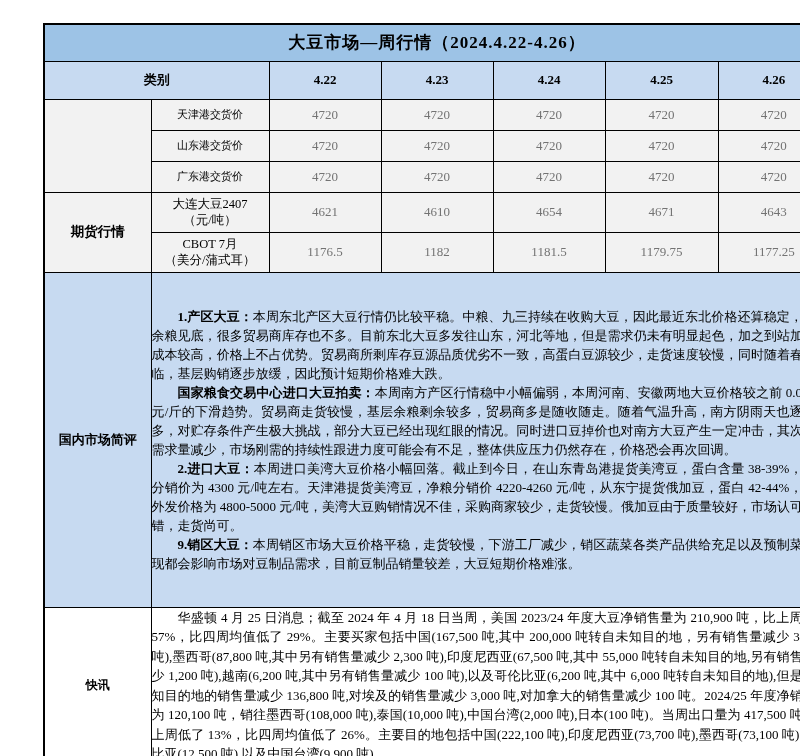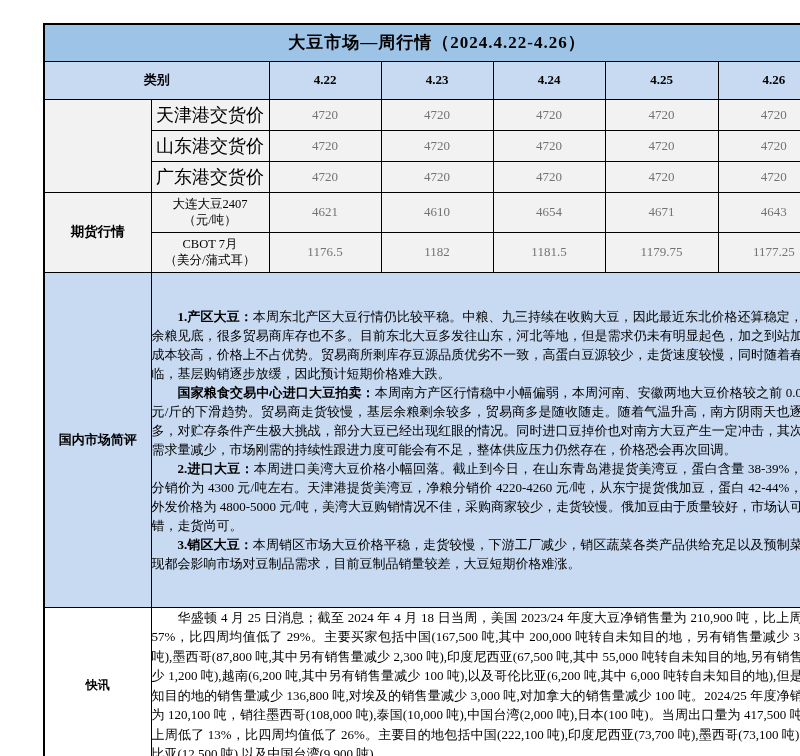--- a/index.html
+++ b/index.html
@@ -21,21 +21,21 @@
   td.title-cell{
     background:#9dc3e6;font-weight:bold;font-size:17px;
     text-align:center;letter-spacing:1px;
   }
   
   td.head-cell{
     background:#c7daf1;font-weight:bold;font-size:13px;text-align:center;margin-left:32px;
   }
   
   td.data-cell{background:#f2f2f2;font-size:13px;text-align:center;color:#737373;}
-  td.sublabel-cell{background:#f2f2f2;font-size:18px;text-align:center;}
+  td.sublabel-cell{background:#f2f2f2;font-size:11px;text-align:center;}
   td.sublabel-2line{font-size:12.5px;line-height:16px;padding:2px 0;}
   td.group-cell{background:#f2f2f2;font-weight:bold;font-size:13.5px;text-align:center;}
   td.empty-cell{background:#f2f2f2;}
   
   td.review-label{background:#c7daf1;font-weight:bold;font-size:13px;text-align:center;}
   td.review-text{background:#c7daf1;padding:8px 9px 8px 7px;}
   td.review-text p{
     margin:0;text-indent:2em;font-size:13px;line-height:19px;
     text-align:justify;
   }
@@ -126,21 +126,21 @@
       <td class="data-cell">1179.75</td>
       <td class="data-cell">1177.25</td>
     </tr>
 
     <tr style="height:335px">
       <td class="review-label">国内市场简评</td>
       <td class="review-text" colspan="6">
         <p><b class="lead">1.产区大豆：</b><span>本周东北产区大豆行情仍比较平稳。中粮、九三持续在收购大豆，因此最近东北价格还算稳定，农户余粮见底，很多贸易商库存也不多。目前东北大豆多发往山东，河北等地，但是需求仍未有明显起色，加之到站加运费成本较高，价格上不占优势。贸易商所剩库存豆源品质优劣不一致，高蛋白豆源较少，走货速度较慢，同时随着春耕来临，基层购销逐步放缓，因此预计短期价格难大跌。</span></p>
         <p><b class="lead">国家粮食交易中心进口大豆拍卖：</b><span>本周南方产区行情稳中小幅偏弱，本周河南、安徽两地大豆价格较之前 0.05-0.1 元/斤的下滑趋势。贸易商走货较慢，基层余粮剩余较多，贸易商多是随收随走。随着气温升高，南方阴雨天也逐渐增多，对贮存条件产生极大挑战，部分大豆已经出现红眼的情况。同时进口豆掉价也对南方大豆产生一定冲击，其次下游需求量减少，市场刚需的持续性跟进力度可能会有不足，整体供应压力仍然存在，价格恐会再次回调。</span></p>
         <p><b class="lead">2.进口大豆：</b><span>本周进口美湾大豆价格小幅回落。截止到今日，在山东青岛港提货美湾豆，蛋白含量 38-39%，净粮分销价为 4300 元/吨左右。天津港提货美湾豆，净粮分销价 4220-4260 元/吨，从东宁提货俄加豆，蛋白 42-44%，净粮外发价格为 4800-5000 元/吨，美湾大豆购销情况不佳，采购商家较少，走货较慢。俄加豆由于质量较好，市场认可度不错，走货尚可。</span></p>
-        <p><b class="lead">3.销区大豆：</b><span>本周销区市场大豆价格平稳，走货较慢，下游工厂减少，销区蔬菜各类产品供给充足以及预制菜的出现都会影响市场对豆制品需求，目前豆制品销量较差，大豆短期价格难涨。</span></p>
+        <p><b class="lead">9.销区大豆：</b><span>本周销区市场大豆价格平稳，走货较慢，下游工厂减少，销区蔬菜各类产品供给充足以及预制菜的出现都会影响市场对豆制品需求，目前豆制品销量较差，大豆短期价格难涨。</span></p>
       </td>
     </tr>
 
     <tr style="height:158px">
       <td class="news-label">快讯</td>
       <td class="news-text" colspan="6">
         <p>华盛顿 4 月 25 日消息；截至 2024 年 4 月 18 日当周，美国 2023/24 年度大豆净销售量为 210,900 吨，比上周低了 57%，比四周均值低了 29%。主要买家包括中国(167,500 吨,其中 200,000 吨转自未知目的地，另有销售量减少 37,800 吨),墨西哥(87,800 吨,其中另有销售量减少 2,300 吨),印度尼西亚(67,500 吨,其中 55,000 吨转自未知目的地,另有销售量减少 1,200 吨),越南(6,200 吨,其中另有销售量减少 100 吨),以及哥伦比亚(6,200 吨,其中 6,000 吨转自未知目的地),但是对未知目的地的销售量减少 136,800 吨,对埃及的销售量减少 3,000 吨,对加拿大的销售量减少 100 吨。2024/25 年度净销售量为 120,100 吨，销往墨西哥(108,000 吨),泰国(10,000 吨),中国台湾(2,000 吨),日本(100 吨)。当周出口量为 417,500 吨，比上周低了 13%，比四周均值低了 26%。主要目的地包括中国(222,100 吨),印度尼西亚(73,700 吨),墨西哥(73,100 吨),哥伦比亚(12,500 吨),以及中国台湾(9,900 吨)。</p>
       </td>
     </tr>
   </tbody>

